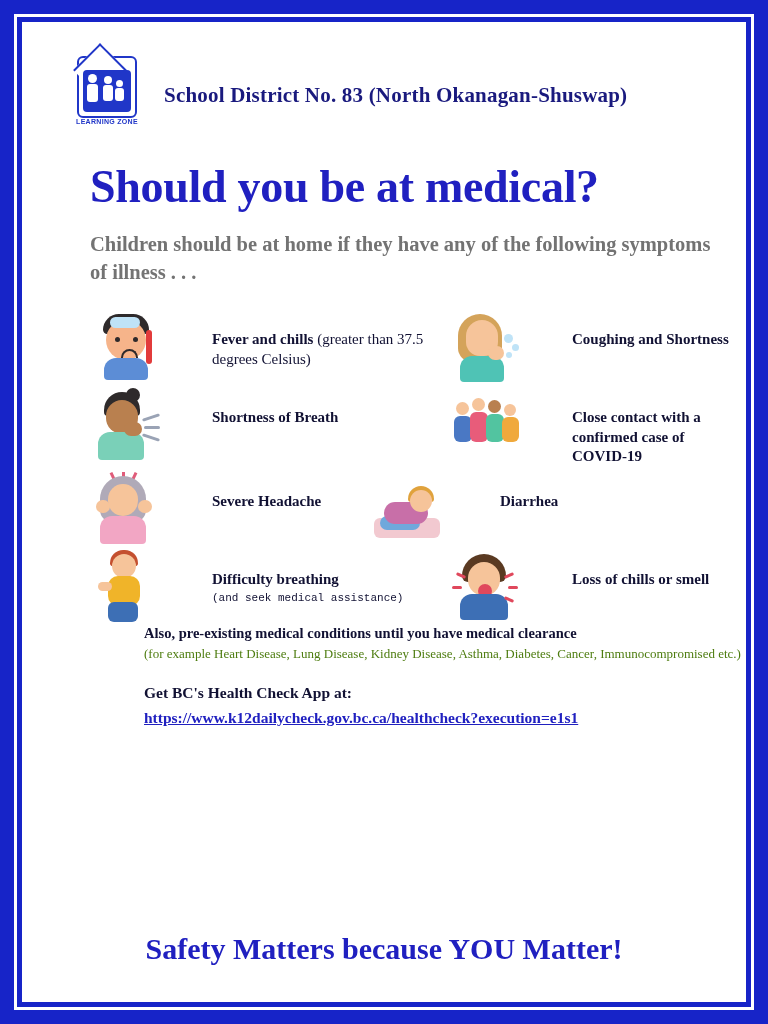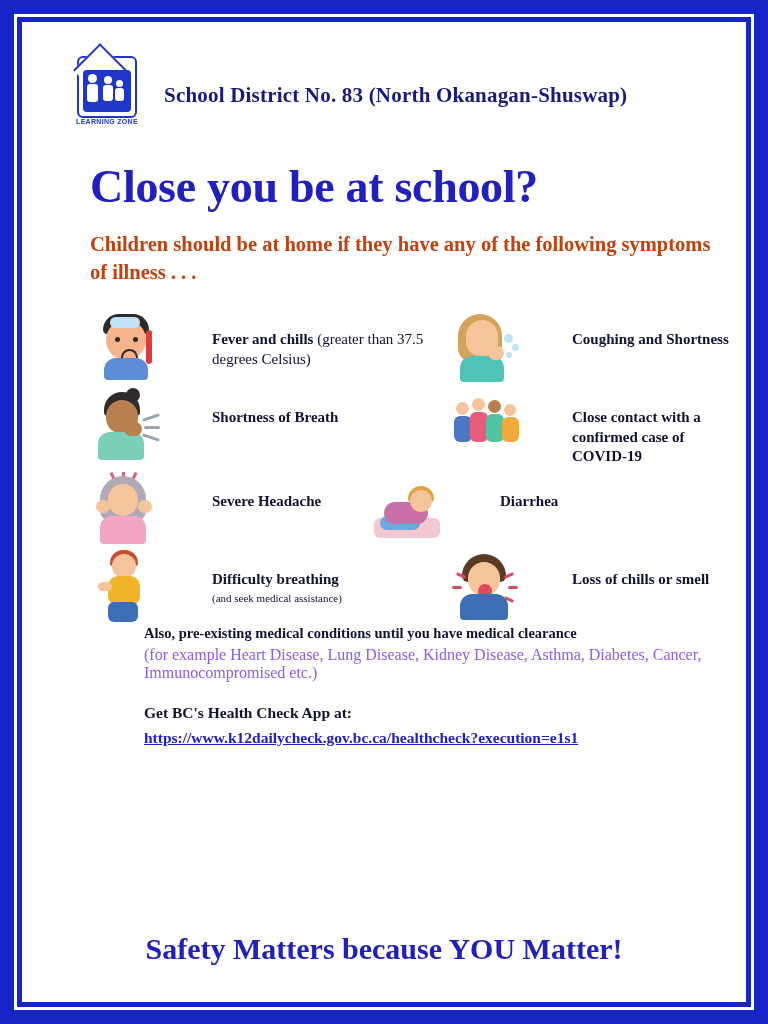--- a/index.html
+++ b/index.html
@@ -118,21 +118,21 @@
     font-size: 46px;
     font-weight: bold;
     color: #2020c0;
     letter-spacing: -0.3px;
   }
   .subtitle {
     margin: 18px 0 12px 68px;
     width: 630px;
     font-size: 20.5px;
     font-weight: bold;
-    color: #c2410c;
+    color: #737373;
     line-height: 1.35;
   }
 
   
   .grid {
     margin: 18px 0 0 68px;
     width: 640px;
     position: relative;
   }
   .row {
@@ -162,20 +162,21 @@
     margin-left: 48px;
   }
   .cell-text .light {
     font-weight: normal;
   }
   .cell-text .tiny {
     display: block;
     font-size: 11px;
     font-weight: normal;
     margin-top: 2px;
+    font-family: Liberation Mono, monospace;
   }
 
   
   .sk { position: absolute; }
 
   
   .fv-head { left: 16px; top: 16px; width: 40px; height: 40px; background: #f6b48a; border-radius: 50%; }
   .fv-hair { left: 13px; top: 10px; width: 46px; height: 20px; background: #2e2a2b; border-radius: 23px 23px 6px 6px; }
   .fv-cloth { left: 20px; top: 13px; width: 30px; height: 11px; background: #bfe3f7; border-radius: 6px; }
   .fv-eye { width: 5px; height: 5px; background: #2e2a2b; border-radius: 50%; top: 33px; }
@@ -274,22 +275,22 @@
     margin: 2px 0 0 122px;
     width: 600px;
     font-size: 14.5px;
     font-weight: bold;
     color: #111133;
     line-height: 1.3;
   }
   .note-sub {
     margin: 3px 0 0 122px;
     width: 600px;
-    font-size: 16px;
-    color: #8b5cf6;
+    font-size: 13px;
+    color: #4d7c0f;
   }
   .app-line {
     margin: 22px 0 0 122px;
     font-size: 15.5px;
     font-weight: bold;
     color: #111133;
   }
   .app-link {
     margin: 7px 0 0 122px;
     font-size: 15.5px;
@@ -327,21 +328,21 @@
           <div class="fig fig-head-b"></div>
           <div class="fig fig-body-b"></div>
           <div class="fig fig-head-c"></div>
           <div class="fig fig-body-c"></div>
           <div class="logo-caption">LEARNING ZONE</div>
         </div>
         <div class="district-name">School District No. 83 (North Okanagan-Shuswap)</div>
       </div>
 
       
-      <div class="main-title">Close you be at school?</div>
+      <div class="main-title">Should you be at medical?</div>
       <div class="subtitle">Children should be at home if they have any of the following symptoms of illness . . .</div>
 
       
       <div class="grid">
 
         <div class="row">
           <div class="cell left">
             <div class="icon-wrap">
               <div class="sk fv-hair"></div>
               <div class="sk fv-head"></div>

